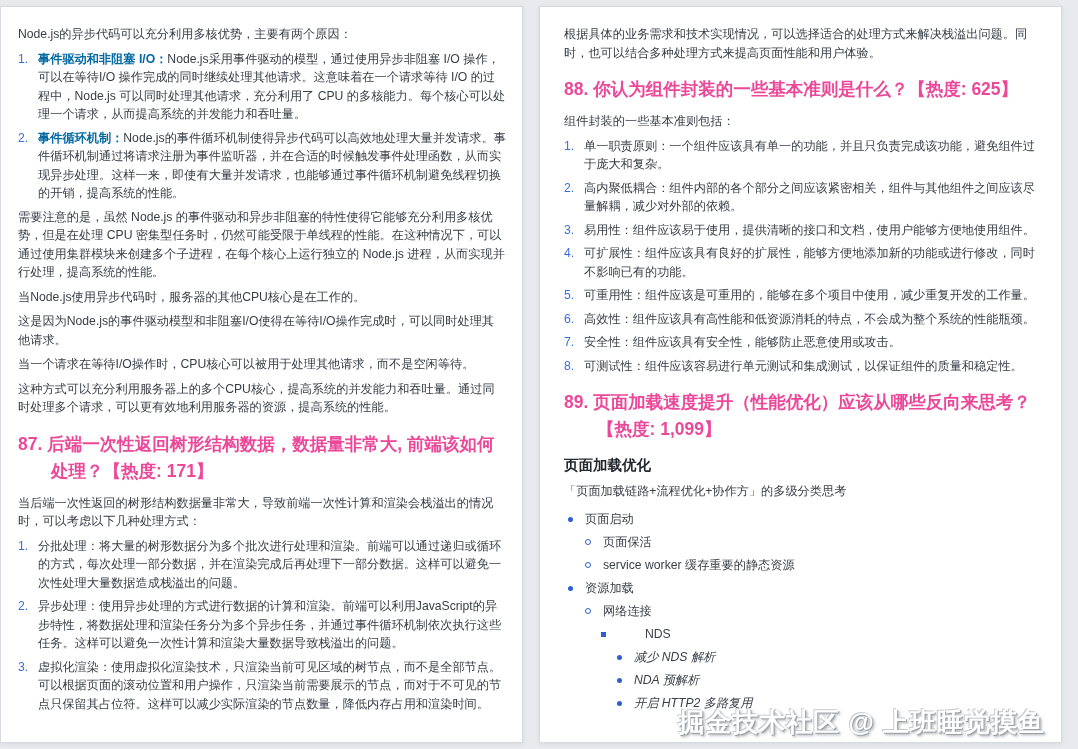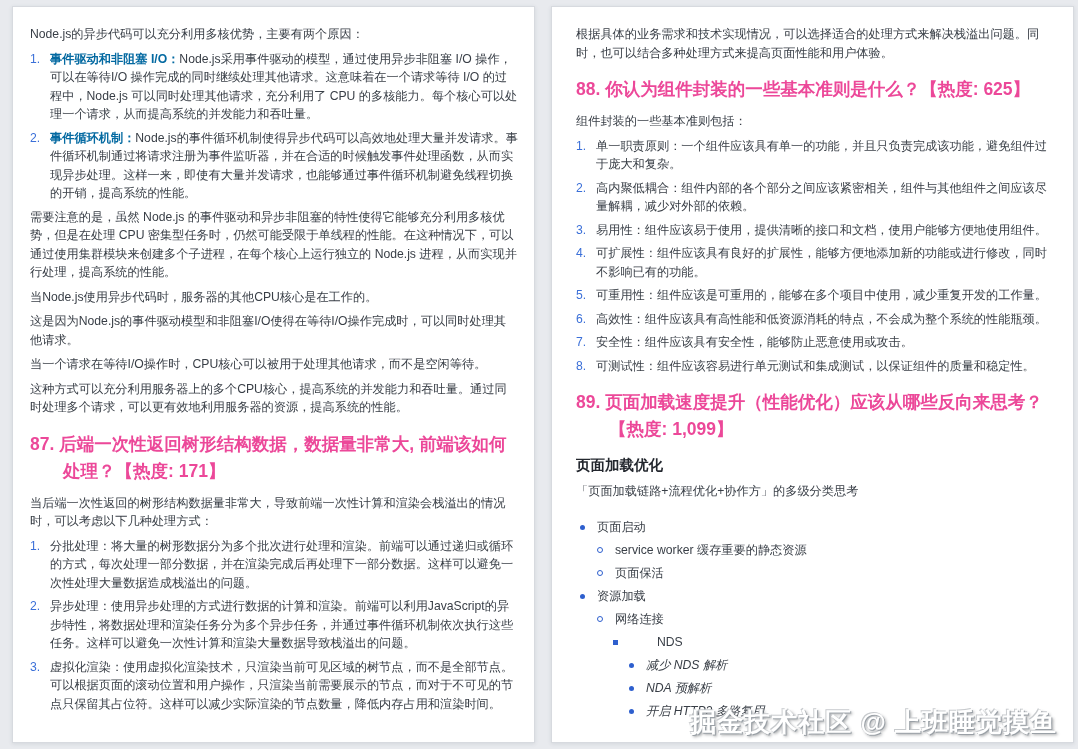--- a/index.html
+++ b/index.html
@@ -6,21 +6,21 @@
   body{
     width:1078px;height:749px;
     background:#e8eaee;
     font-family:"Liberation Sans","DejaVu Sans",sans-serif;
     color:#383e46;
     overflow:hidden;
   }
   .spread{
     box-sizing:border-box;
     width:936px;height:749px;
-    padding:6px 12px;
+    padding:6px 0;
     display:flex;gap:16px;border-radius:17px;
   }
   .page{
     box-sizing:border-box;
     background:#ffffff;
     border:1px solid #d7dadf;
     box-shadow:0 1px 4px rgba(60,70,90,.12);
     flex:0 0 523px;
     height:737px;
     overflow:hidden;
@@ -36,21 +36,21 @@
     padding-left:33px;text-indent:-33px;
   }
   .h3{
     color:#23272e;font-size:14.5px;font-weight:700;line-height:20px;
     margin:12px 0 7px;
   }
   .oli{display:flex;margin:0 0 5px;font-size:12.2px;line-height:18.5px;}
   .oli .num{flex:0 0 20px;color:#3a6fd8;}
   .oli .li-text{flex:1;}
   .li-term{font-weight:700;color:#0369a1;}
-  .tree{margin-top:18px;}
+  .tree{margin-top:10px;}
   .tree-row{display:flex;align-items:center;margin:0 0 6px;height:17px;font-size:12.2px;line-height:17px;}
   .tree-row .bullet{flex:0 0 auto;margin-right:12px;}
   .lv1{padding-left:4px;}
   .lv2{padding-left:21px;}
   .lv3{padding-left:37px;gap:27px;}
   .lv4{padding-left:53px;font-style:italic;}
   .b-disc{width:5px;height:5px;border-radius:50%;background:#2e5fce;}
   .b-circle{width:4px;height:4px;border-radius:50%;border:1.5px solid #2e5fce;background:#fff;}
   .b-square{width:5px;height:5px;background:#2e5fce;}
   .watermark{
@@ -148,25 +148,25 @@
       <div class="h3">页面加载优化</div>
       <p>「页面加载链路+流程优化+协作方」的多级分类思考</p>
 
       <div class="tree">
         <div class="tree-row lv1">
             <span class="bullet b-disc"></span>
             <span>页面启动</span>
           </div>
         <div class="tree-row lv2">
             <span class="bullet b-circle"></span>
-            <span>service worker 缓存重要的静态资源</span>
+            <span>页面保活</span>
           </div>
         <div class="tree-row lv2">
             <span class="bullet b-circle"></span>
-            <span>页面保活</span>
+            <span>service worker 缓存重要的静态资源</span>
           </div>
         <div class="tree-row lv1">
             <span class="bullet b-disc"></span>
             <span>资源加载</span>
           </div>
         <div class="tree-row lv2">
             <span class="bullet b-circle"></span>
             <span>网络连接</span>
           </div>
         <div class="tree-row lv3">

